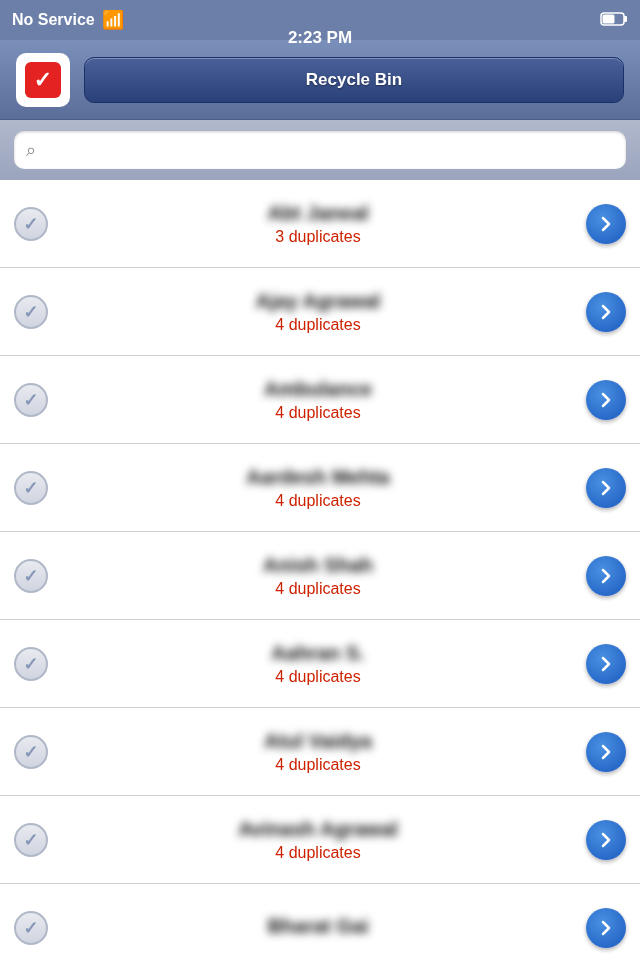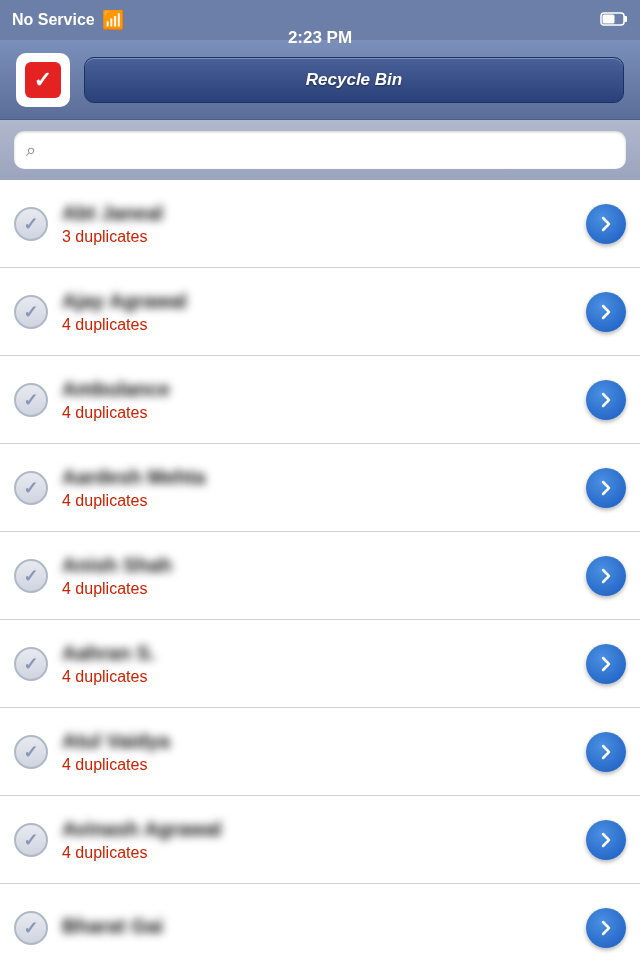--- a/index.html
+++ b/index.html
@@ -94,21 +94,20 @@
       align-items: center;
       justify-content: center;
       cursor: pointer;
       text-shadow: 0 1px 2px rgba(0,0,0,0.4);
       box-shadow: inset 0 1px 0 rgba(255,255,255,0.3);
     }
     .toolbar-btn.active {
       background: linear-gradient(to bottom, #4a6098, #2a4078);
       border: 1px solid #1a3068;
       font-weight: 700;
-      font-style: italic;
     }
 
     
     #search-bar {
       width: 640px;
       height: 60px;
       background: linear-gradient(to bottom, #b0b8cc, #9aa4bc);
       display: flex;
       align-items: center;
       padding: 0 14px;
@@ -165,20 +164,21 @@
       margin-right: 14px;
     }
     .check-circle .check {
       color: #8898b8;
       font-size: 18px;
       font-weight: 700;
       line-height: 1;
     }
     .item-content {
       flex: 1;
+      text-align: center;
     }
     .item-name {
       font-size: 20px;
       font-weight: 600;
       color: #111;
       margin-bottom: 3px;
       filter: blur(4px);
       user-select: none;
     }
     .item-duplicates {

